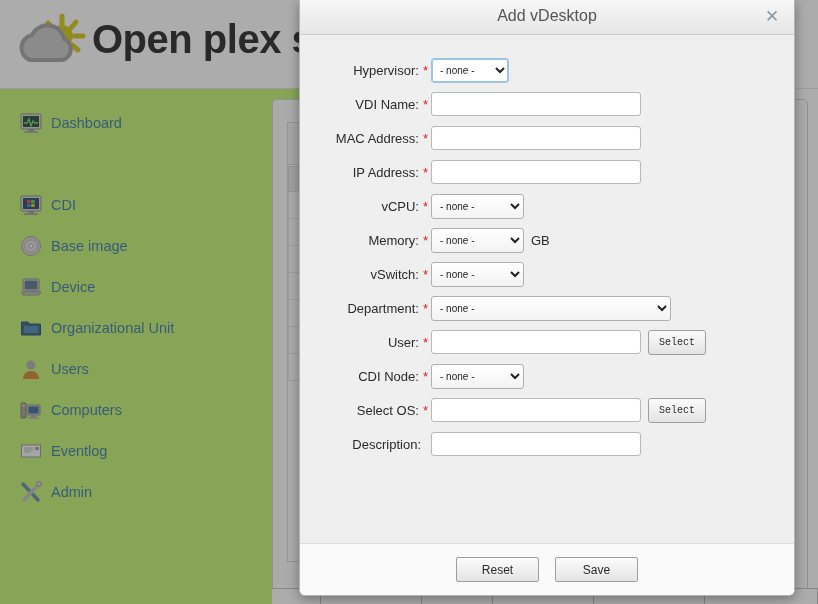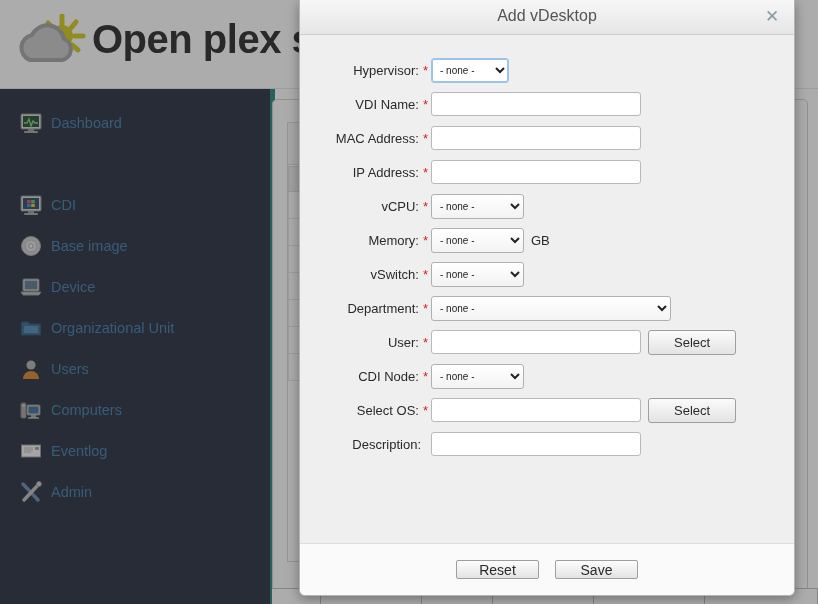--- a/index.html
+++ b/index.html
@@ -40,22 +40,23 @@
     font-size: 40px;
     font-weight: bold;
     color: #111111;
     white-space: nowrap;
     letter-spacing: -0.5px;
   }
   #sidebar {
     position: absolute;
     left: 0; top: 89px;
     width: 270px; height: 515px;
-    background: #0f172a;
+    background: #bef264;
     border-right: 5px solid #0f766e;
+    padding-left: 46px;
   }
   .nav-item {
     position: absolute;
     left: 20px;
     height: 30px;
     display: flex;
     align-items: center;
     gap: 9px;
     white-space: nowrap;
   }
@@ -255,50 +256,50 @@
     box-shadow: 0 0 0 1px #cfe2f5 inset;
     background: #ffffff;
   }
   .unit-label {
     font-size: 13px;
     color: #2a2a2a;
   }
   button.btn-select {
     height: 25px;
     min-width: 58px;
-    padding: 0 25px;
+    padding: 0 10px;
     border: 1px solid #9e9e9e;
     border-radius: 3px;
     background: linear-gradient(to bottom, #fbfbfb 0%, #e3e3e3 100%);
-    font-size: 13px;
-    font-family: Liberation Sans, sans-serif;
+    font-size: 10px;
+    font-family: Liberation Mono, monospace;
     color: #2a2a2a;
     cursor: pointer;
   }
 
   #modal-footer {
     position: absolute;
     left: 0; bottom: 0;
     width: 100%;
     height: 52px;
     background: #fafafa;
     border-top: 1px solid #dcdcdc;
     display: flex;
     align-items: center;
     justify-content: center;
     gap: 16px;
     box-sizing: border-box;
   }
   button.btn-footer {
     width: 83px;
-    height: 19px;
+    height: 25px;
     border: 1px solid #9e9e9e;
     border-radius: 2px;
     background: linear-gradient(to bottom, #fcfcfc 0%, #e4e4e4 100%);
-    font-size: 14px;
+    font-size: 12px;
     font-family: "Liberation Sans", sans-serif;
     color: #2a2a2a;
     cursor: pointer;
   }
 </style>
 </head>
 <body>
 
 <div id="app-background">
 

